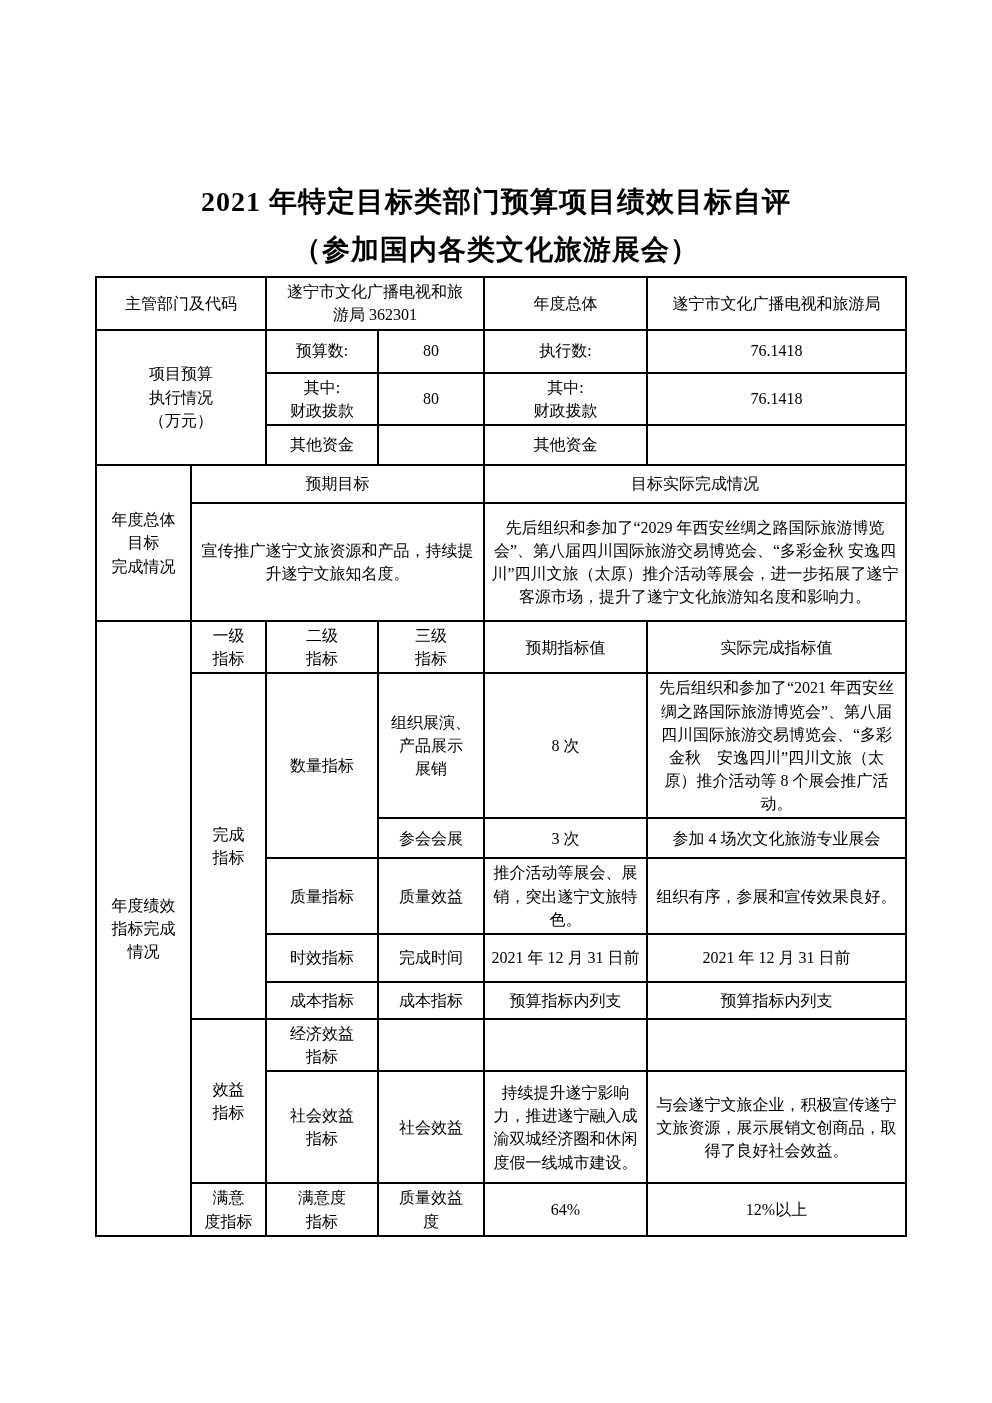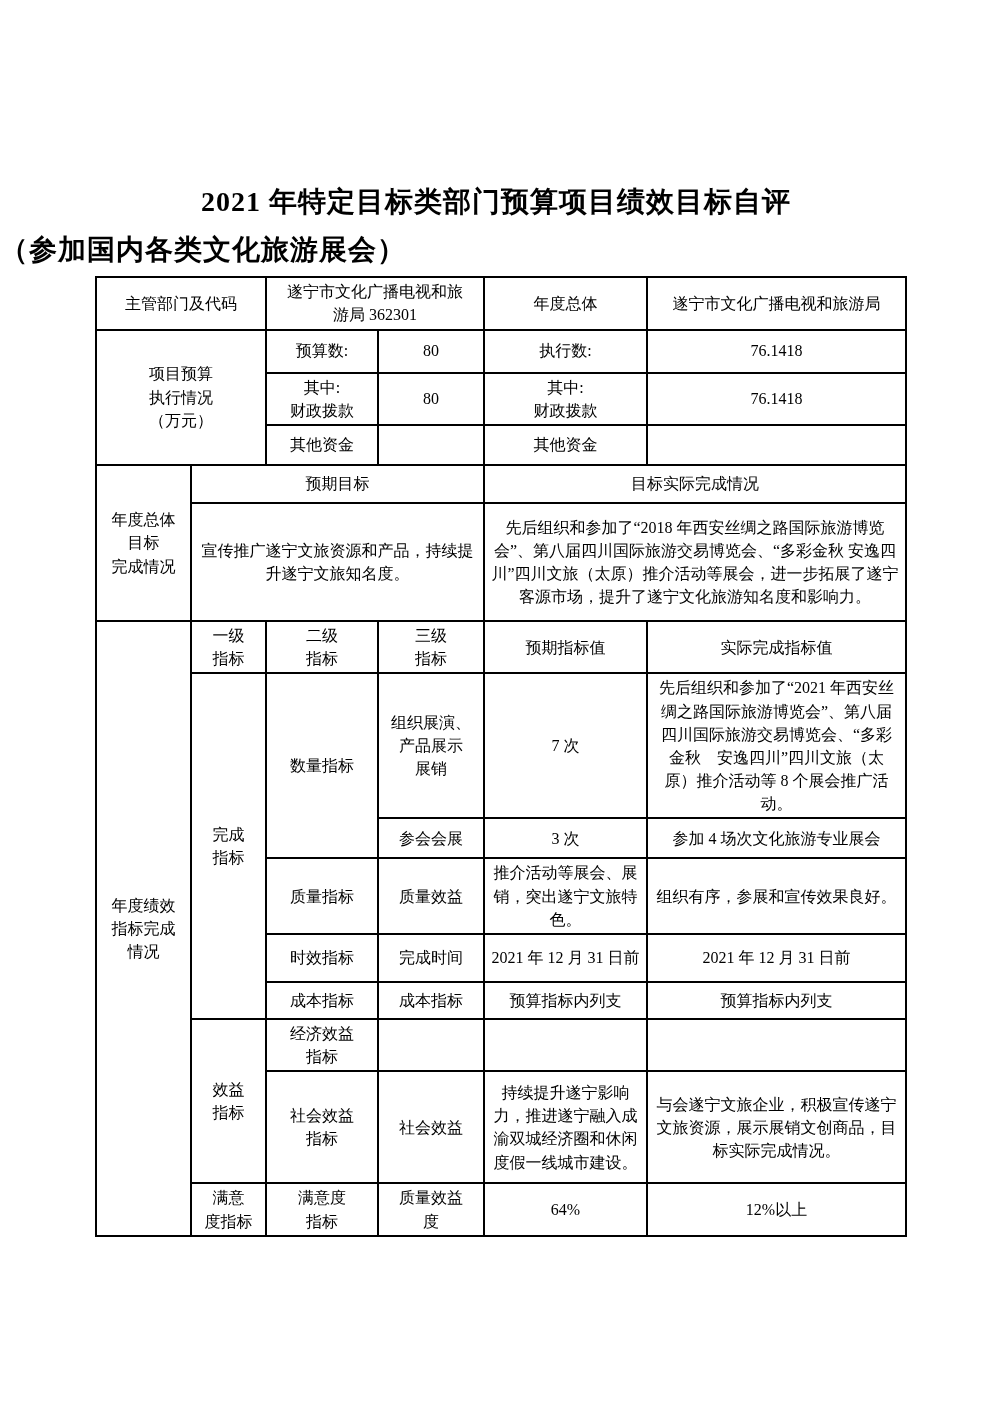--- a/index.html
+++ b/index.html
@@ -16,21 +16,21 @@
   .doc-title{
     margin:0 0 14px 0;
     text-align:center;
     font-size:28px;
     font-weight:bold;
     line-height:1.2;
     letter-spacing:1px;
   }
   .doc-subtitle{
     margin:0 0 10px 0;
-    text-align:left;
+    text-align:center;
     font-size:28px;
     font-weight:bold;
     line-height:1.2;
     letter-spacing:1px;
   }
   table.main{
     border-collapse:collapse;
     table-layout:fixed;
     margin-left:95px;
     width:810px;
@@ -107,21 +107,21 @@
 
       <tr style="height:38px">
         <td rowspan="2">年度总体
 目标
 完成情况</td>
         <td colspan="3">预期目标</td>
         <td colspan="2">目标实际完成情况</td>
       </tr>
       <tr style="height:118px">
         <td colspan="3">宣传推广遂宁文旅资源和产品，持续提升遂宁文旅知名度。</td>
-        <td colspan="2">先后组织和参加了“2018 年西安丝绸之路国际旅游博览会”、第八届四川国际旅游交易博览会、“多彩金秋 安逸四川”四川文旅（太原）推介活动等展会，进一步拓展了遂宁客源市场，提升了遂宁文化旅游知名度和影响力。</td>
+        <td colspan="2">先后组织和参加了“2029 年西安丝绸之路国际旅游博览会”、第八届四川国际旅游交易博览会、“多彩金秋 安逸四川”四川文旅（太原）推介活动等展会，进一步拓展了遂宁客源市场，提升了遂宁文化旅游知名度和影响力。</td>
       </tr>
 
       <tr style="height:50px">
         <td rowspan="9">年度绩效
 指标完成
 情况</td>
         <td>一级
 指标</td>
         <td>二级
 指标</td>
@@ -131,21 +131,21 @@
         <td>实际完成指标值</td>
       </tr>
 
       <tr style="height:142px">
         <td rowspan="5">完成
 指标</td>
         <td rowspan="2">数量指标</td>
         <td>组织展演、
 产品展示
 展销</td>
-        <td>7 次</td>
+        <td>8 次</td>
         <td>先后组织和参加了“2021 年西安丝绸之路国际旅游博览会”、第八届四川国际旅游交易博览会、“多彩金秋　安逸四川”四川文旅（太原）推介活动等 8 个展会推广活动。</td>
       </tr>
 
       <tr style="height:40px">
         <td>参会会展</td>
         <td>3 次</td>
         <td>参加 4 场次文化旅游专业展会</td>
       </tr>
 
       <tr style="height:75px">
@@ -177,21 +177,21 @@
         <td></td>
         <td></td>
         <td></td>
       </tr>
 
       <tr style="height:112px">
         <td>社会效益
 指标</td>
         <td>社会效益</td>
         <td>持续提升遂宁影响力，推进遂宁融入成渝双城经济圈和休闲度假一线城市建设。</td>
-        <td>与会遂宁文旅企业，积极宣传遂宁文旅资源，展示展销文创商品，目标实际完成情况。</td>
+        <td>与会遂宁文旅企业，积极宣传遂宁文旅资源，展示展销文创商品，取得了良好社会效益。</td>
       </tr>
 
       <tr style="height:50px">
         <td>满意
 度指标</td>
         <td>满意度
 指标</td>
         <td>质量效益
 度</td>
         <td>64%</td>

